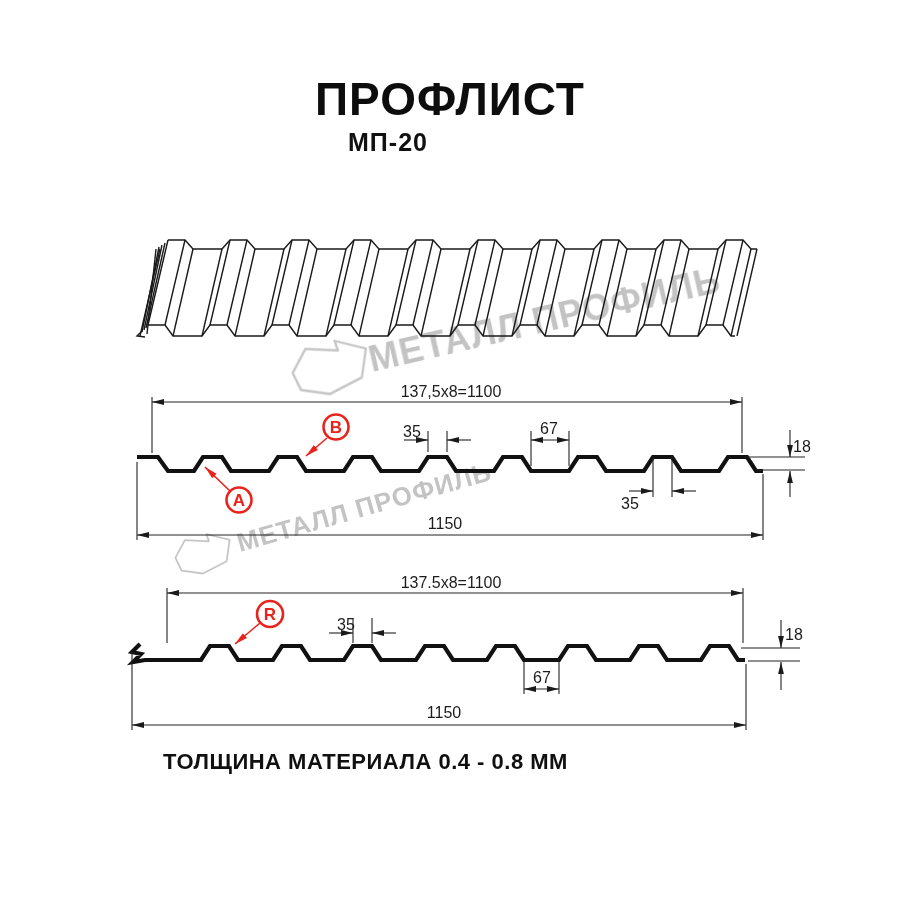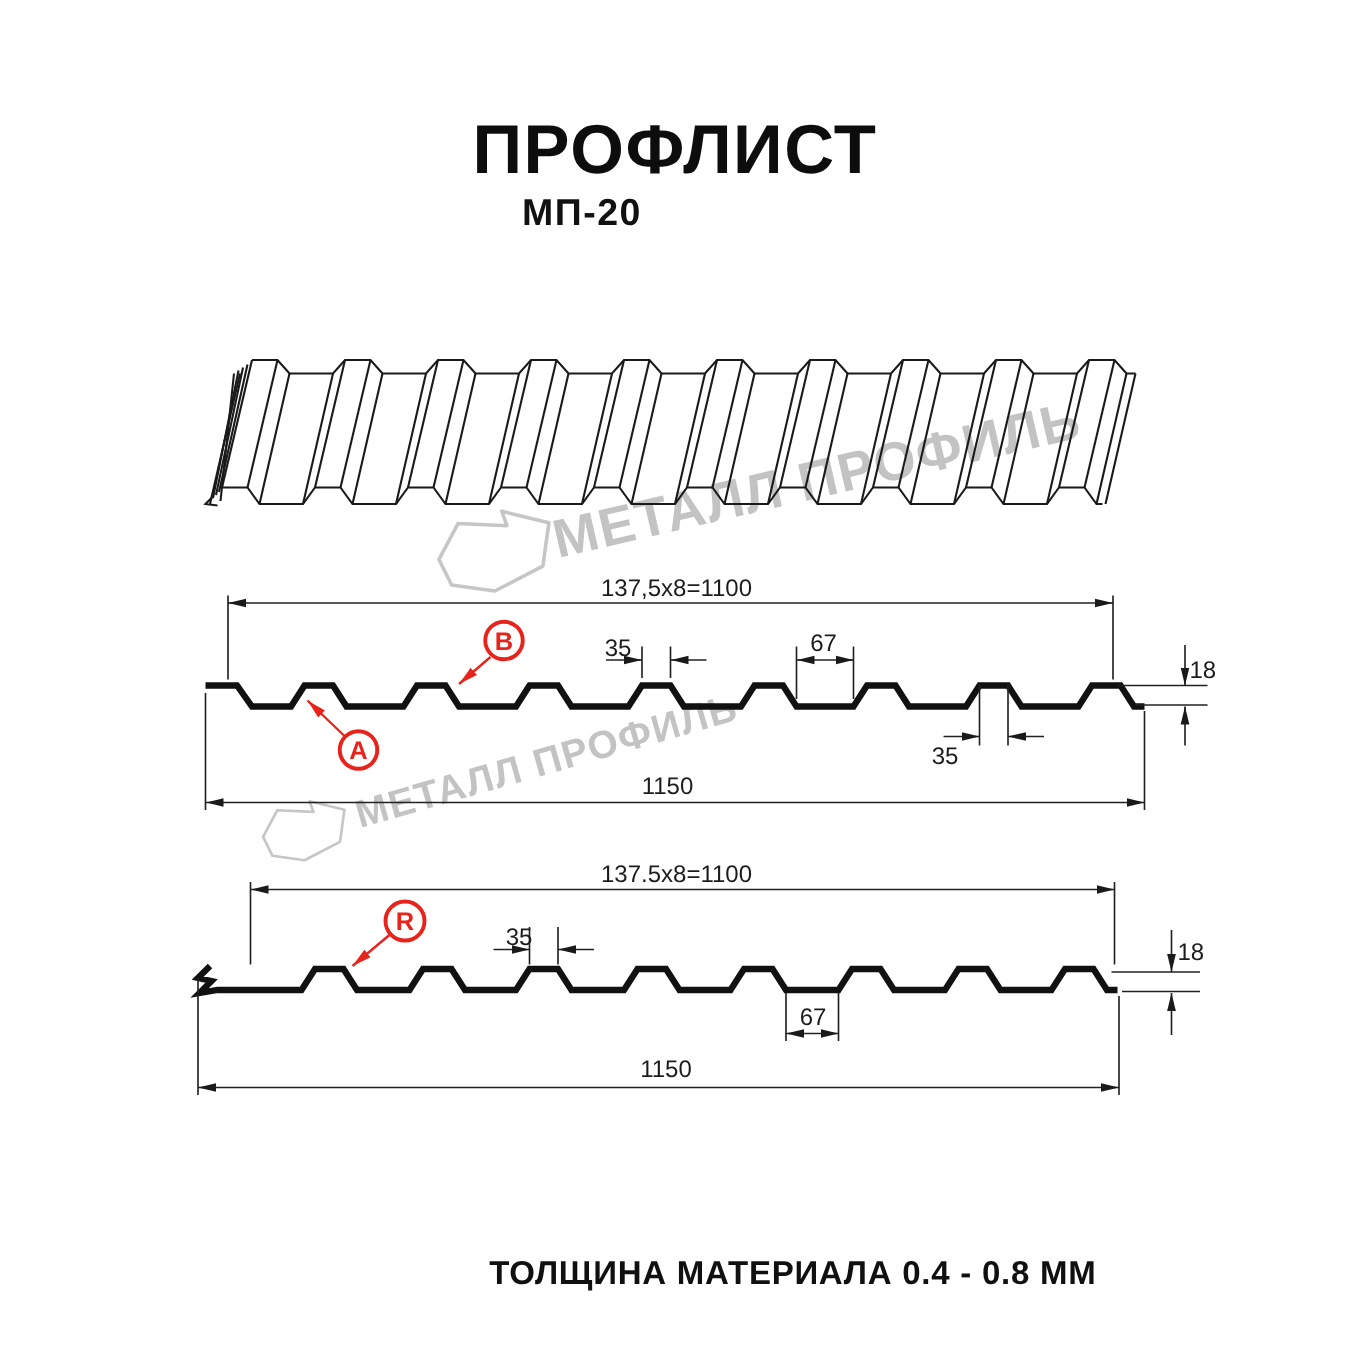--- a/index.html
+++ b/index.html
@@ -9,21 +9,21 @@
   }
   .page-title{
     position:absolute;top:78px;left:0;width:900px;text-align:center;
     font-size:46px;font-weight:800;color:#0d0d0d;letter-spacing:1px;line-height:42px;
   }
   .page-subtitle{
     position:absolute;top:128px;left:0;width:776px;text-align:center;
     font-size:25px;font-weight:600;color:#111;letter-spacing:1px;
   }
   .footer-note{
-    position:absolute;top:836px;left:0;width:731px;text-align:right;
+    position:absolute;top:749px;left:0;width:731px;text-align:center;
     font-size:22px;font-weight:600;color:#101010;letter-spacing:0.5px;
   }
   svg.draw{position:absolute;left:0;top:0;}
   .dim-text{font-family:"Liberation Sans",sans-serif;font-size:16px;fill:#1c1c1c;}
   .lbl-text{font-family:"Liberation Sans",sans-serif;font-size:17px;font-weight:bold;}
   .wm-text{font-family:"Liberation Sans",sans-serif;font-weight:bold;}
 </style>
 </head>
 <body>
 

